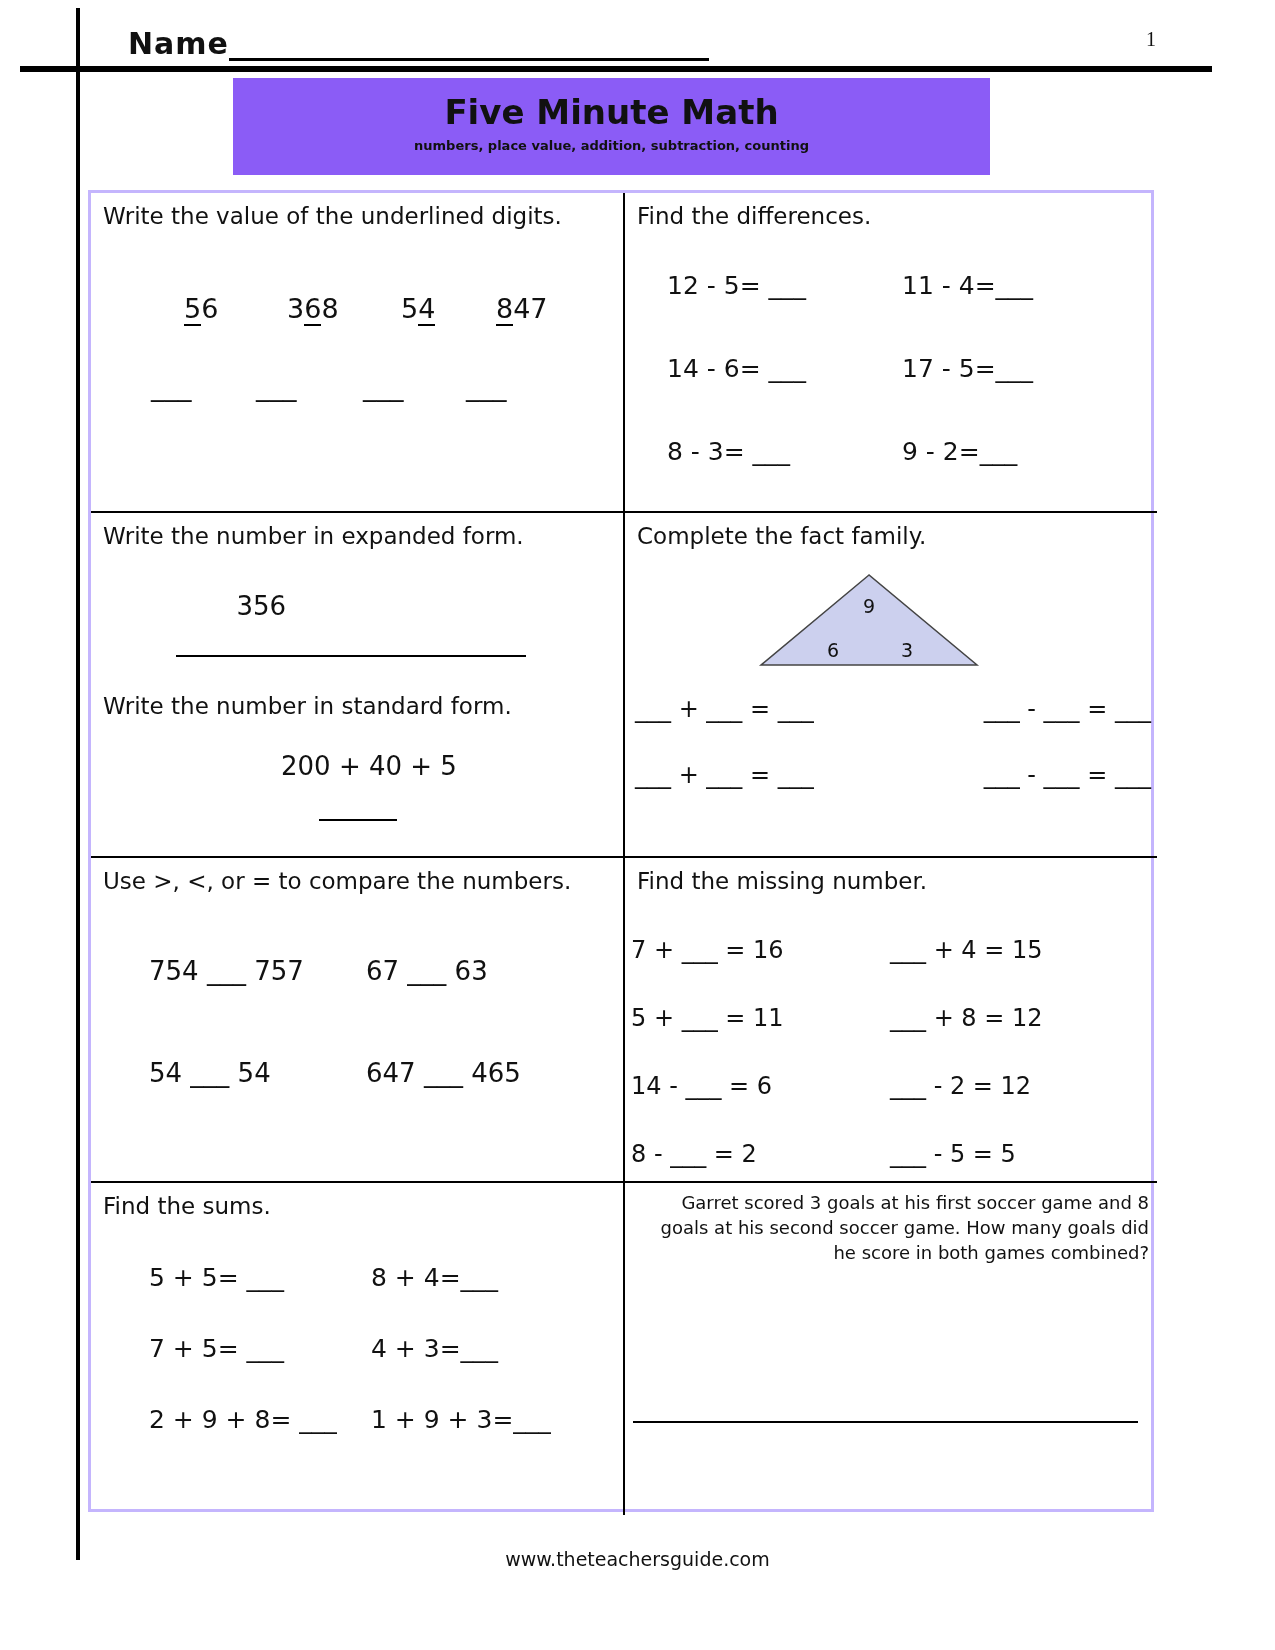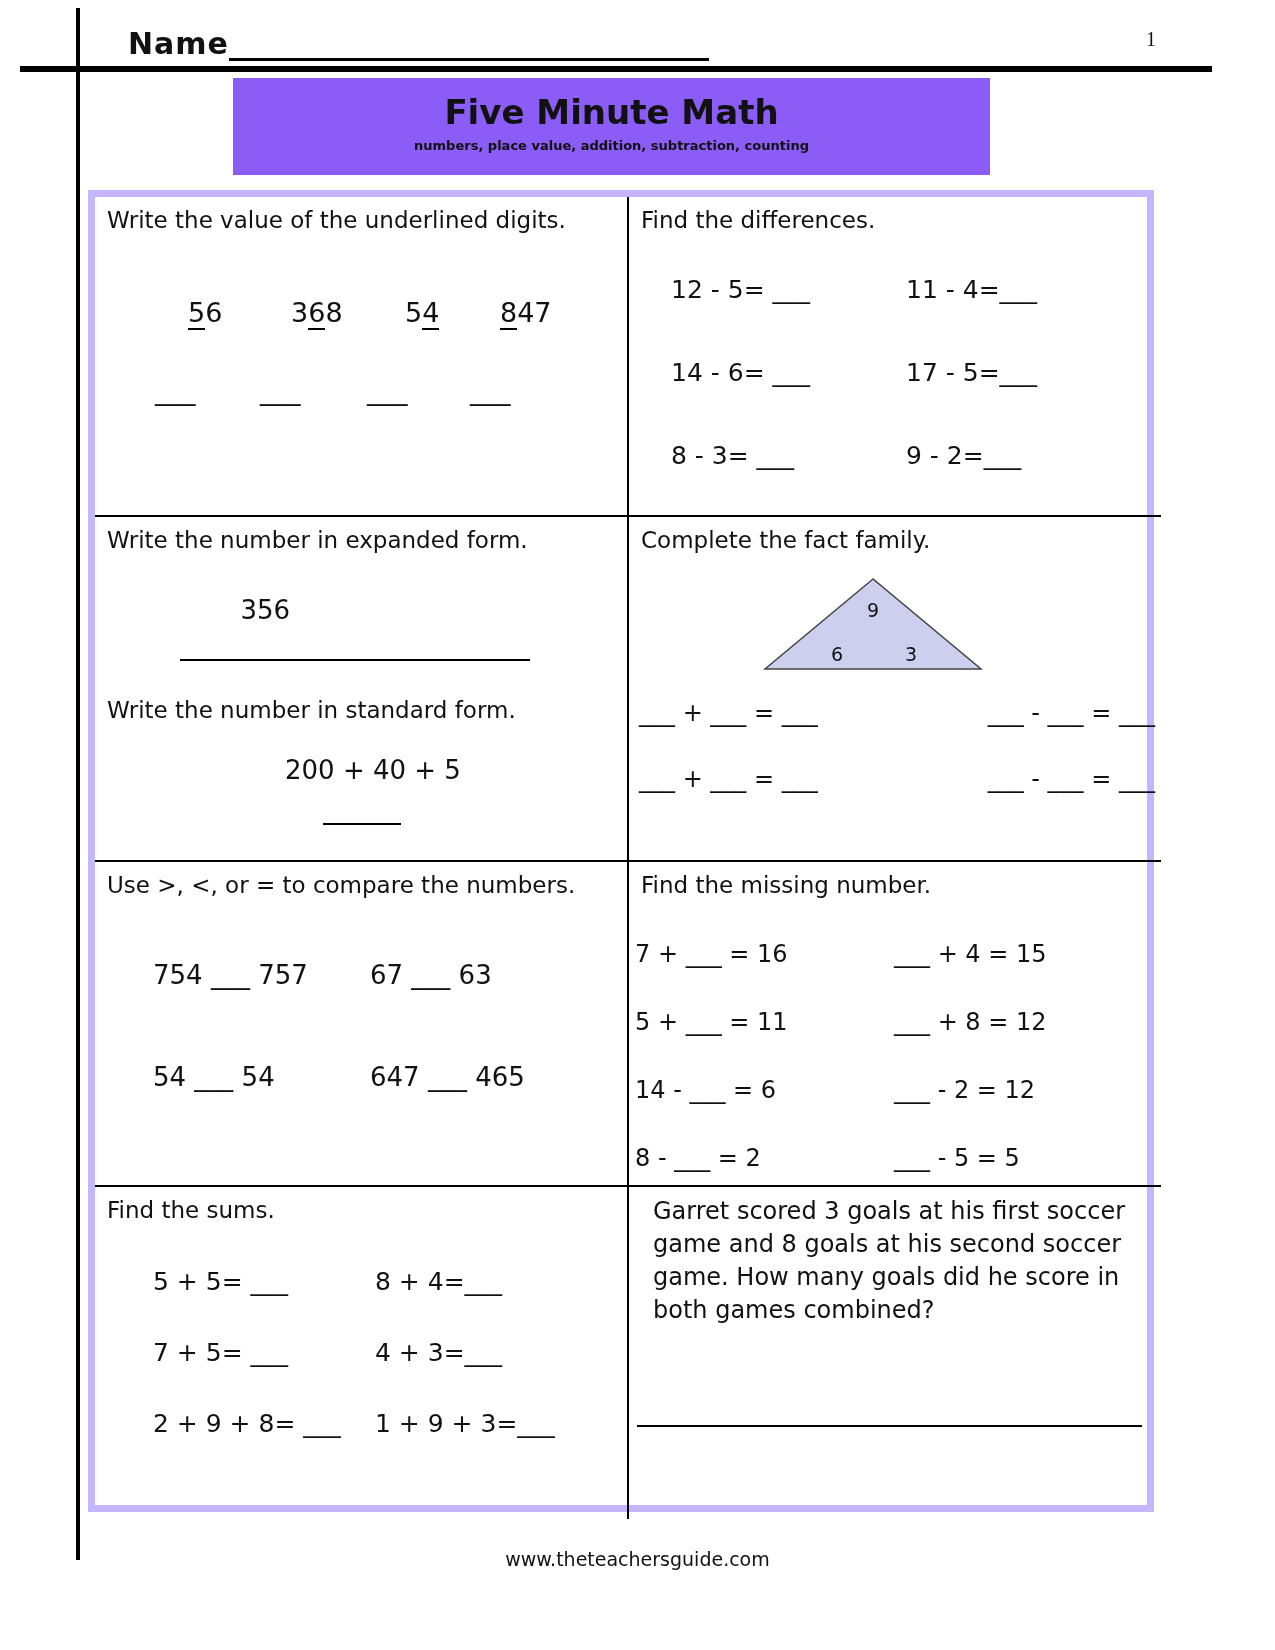--- a/index.html
+++ b/index.html
@@ -14,21 +14,21 @@
   .page-number { position:absolute; left:1146px; top:28px; font-family:"Liberation Serif", serif; font-size:20px; }
   .top-rule { position:absolute; left:20px; top:66px; width:1192px; height:6px; background:#000; }
 
   .title-box { position:absolute; left:233px; top:78px; width:757px; height:97px; background:#8b5cf6; text-align:center; }
   .title-box .title { font-size:34px; font-weight:bold; margin-top:14px; }
   .title-box .subtitle { font-size:13px; font-weight:bold; margin-top:6px; }
 
   
   .worksheet-table { position:absolute; left:88px; top:190px; width:1066px; height:1322px;
     display:grid; grid-template-columns:534px 532px; grid-template-rows:320px 345px 325px 332px;
-    border:7px solid #c4b5fd; }
+    border:3px solid #c4b5fd; }
   .cell { position:relative; border-right:2px solid #000; border-bottom:2px solid #000; font-size:24px; }
   .cell:nth-child(2n) { border-right:none; }
   .cell:nth-child(7), .cell:nth-child(8) { border-bottom:none;padding-left:17px; }
   .heading { position:absolute; left:12px; top:10px; font-size:23px; }
 
   
   .ud-numbers { position:absolute; top:100px; left:0; width:100%; font-size:27px; }
   .ud-numbers span.num { position:absolute;margin-left:28px; }
   .ud-u { border-bottom:2px solid #000; }
   .ud-blanks { position:absolute; top:178px; left:0; width:100%; font-size:27px; }
@@ -48,21 +48,21 @@
   .std-expr { position:absolute; top:238px; left:190px; font-size:26px; }
   .std-line { position:absolute; top:306px; left:228px; width:78px; border-bottom:2px solid #000; }
 
   
   .triangle-wrap { position:absolute; top:58px; left:128px; }
   .ff-eqs { position:absolute; left:10px; right:6px; display:flex; justify-content:space-between; font-size:24px; }
   .ff-eqs.row1 { top:182px; }
   .ff-eqs.row2 { top:248px; }
 
   
-  .word-problem { position:absolute; left:24px; top:8px; right:8px; font-size:24px; line-height:1.38; }
+  .word-problem { position:absolute; left:24px; top:8px; right:8px; font-size:18px; line-height:1.38;text-align:right; }
   .wp-line { position:absolute; left:8px; top:238px; width:505px; border-bottom:2px solid #000; }
 
   .footer { position:absolute; left:0; top:1548px; width:100%; text-align:center; font-size:19px; }
 </style>
 </head>
 <body>
 
 <div class="page">
 
   <div class="margin-line"></div>

